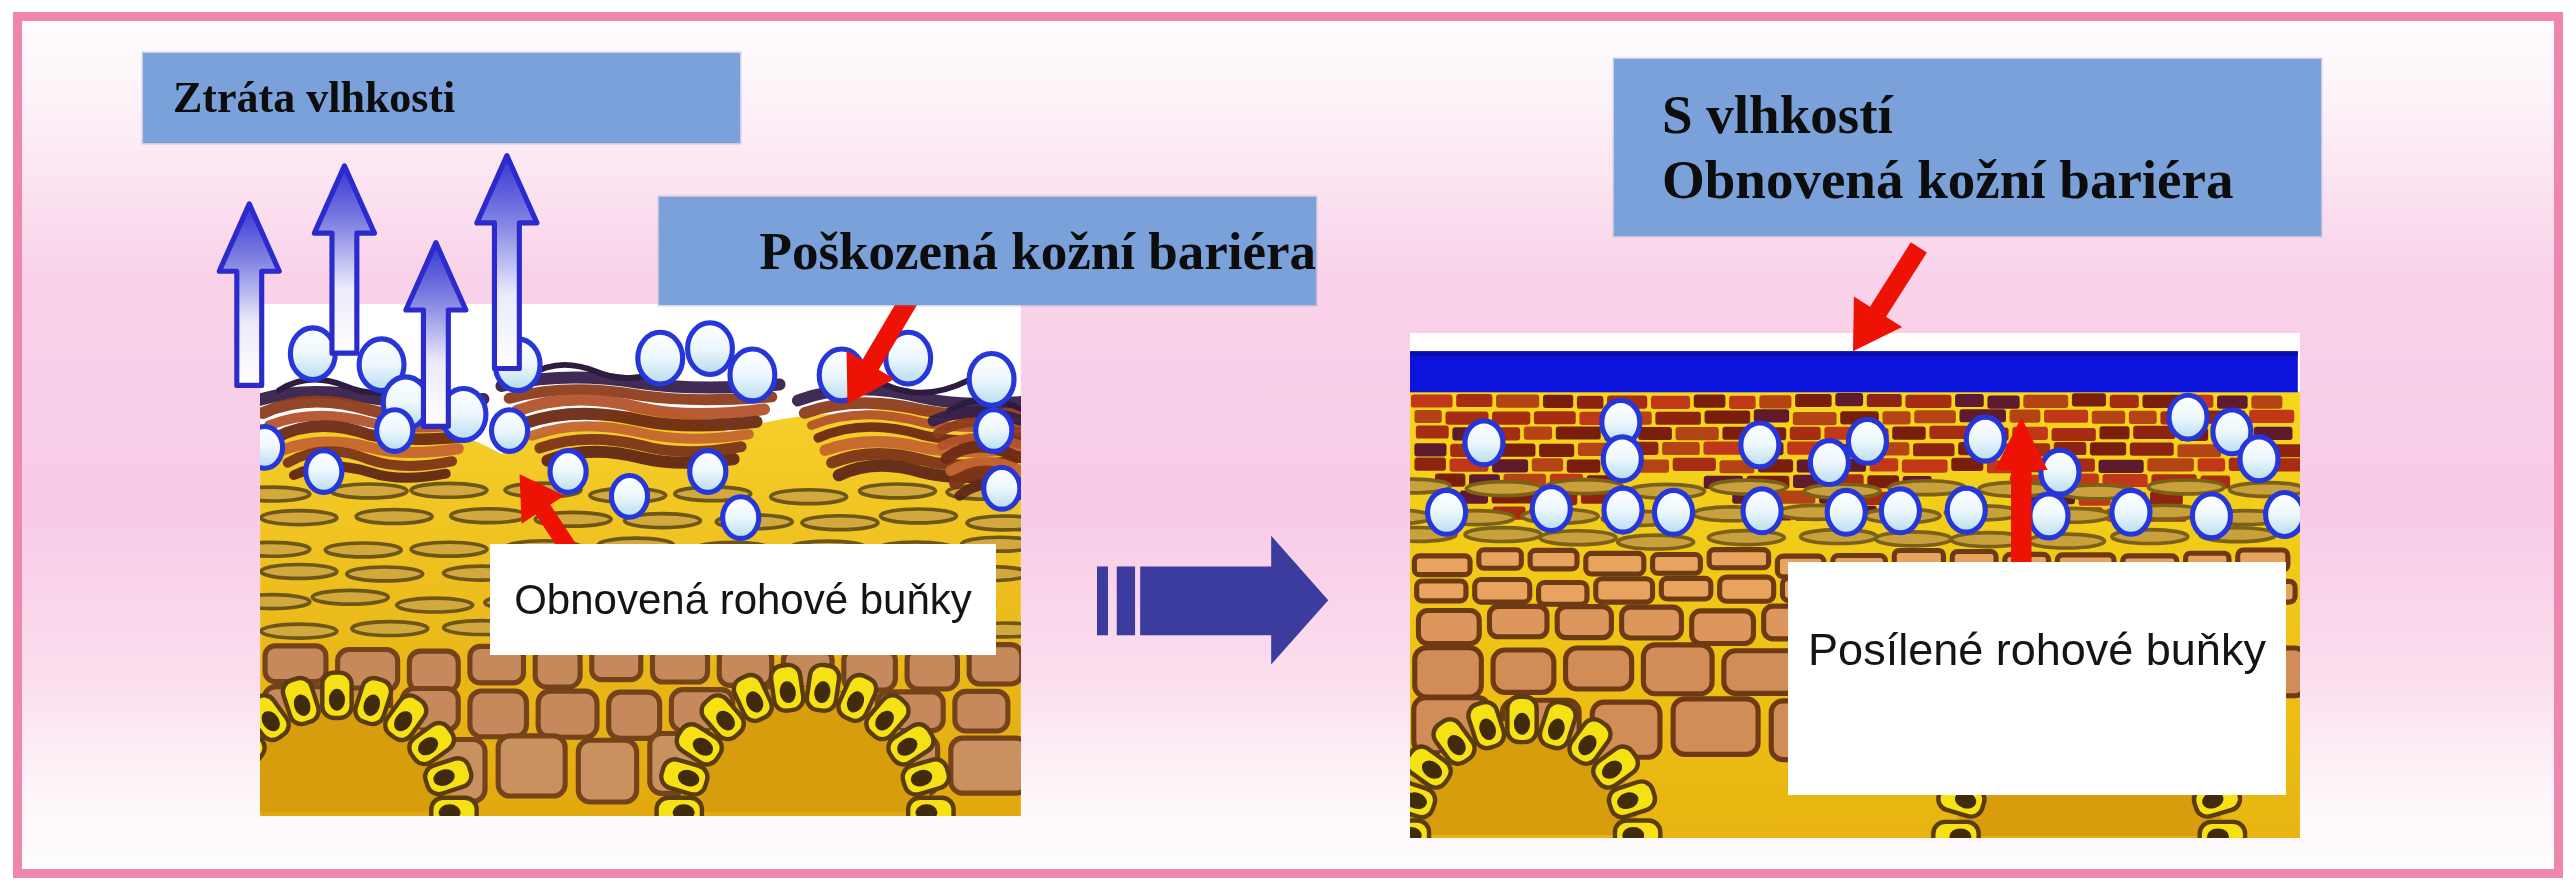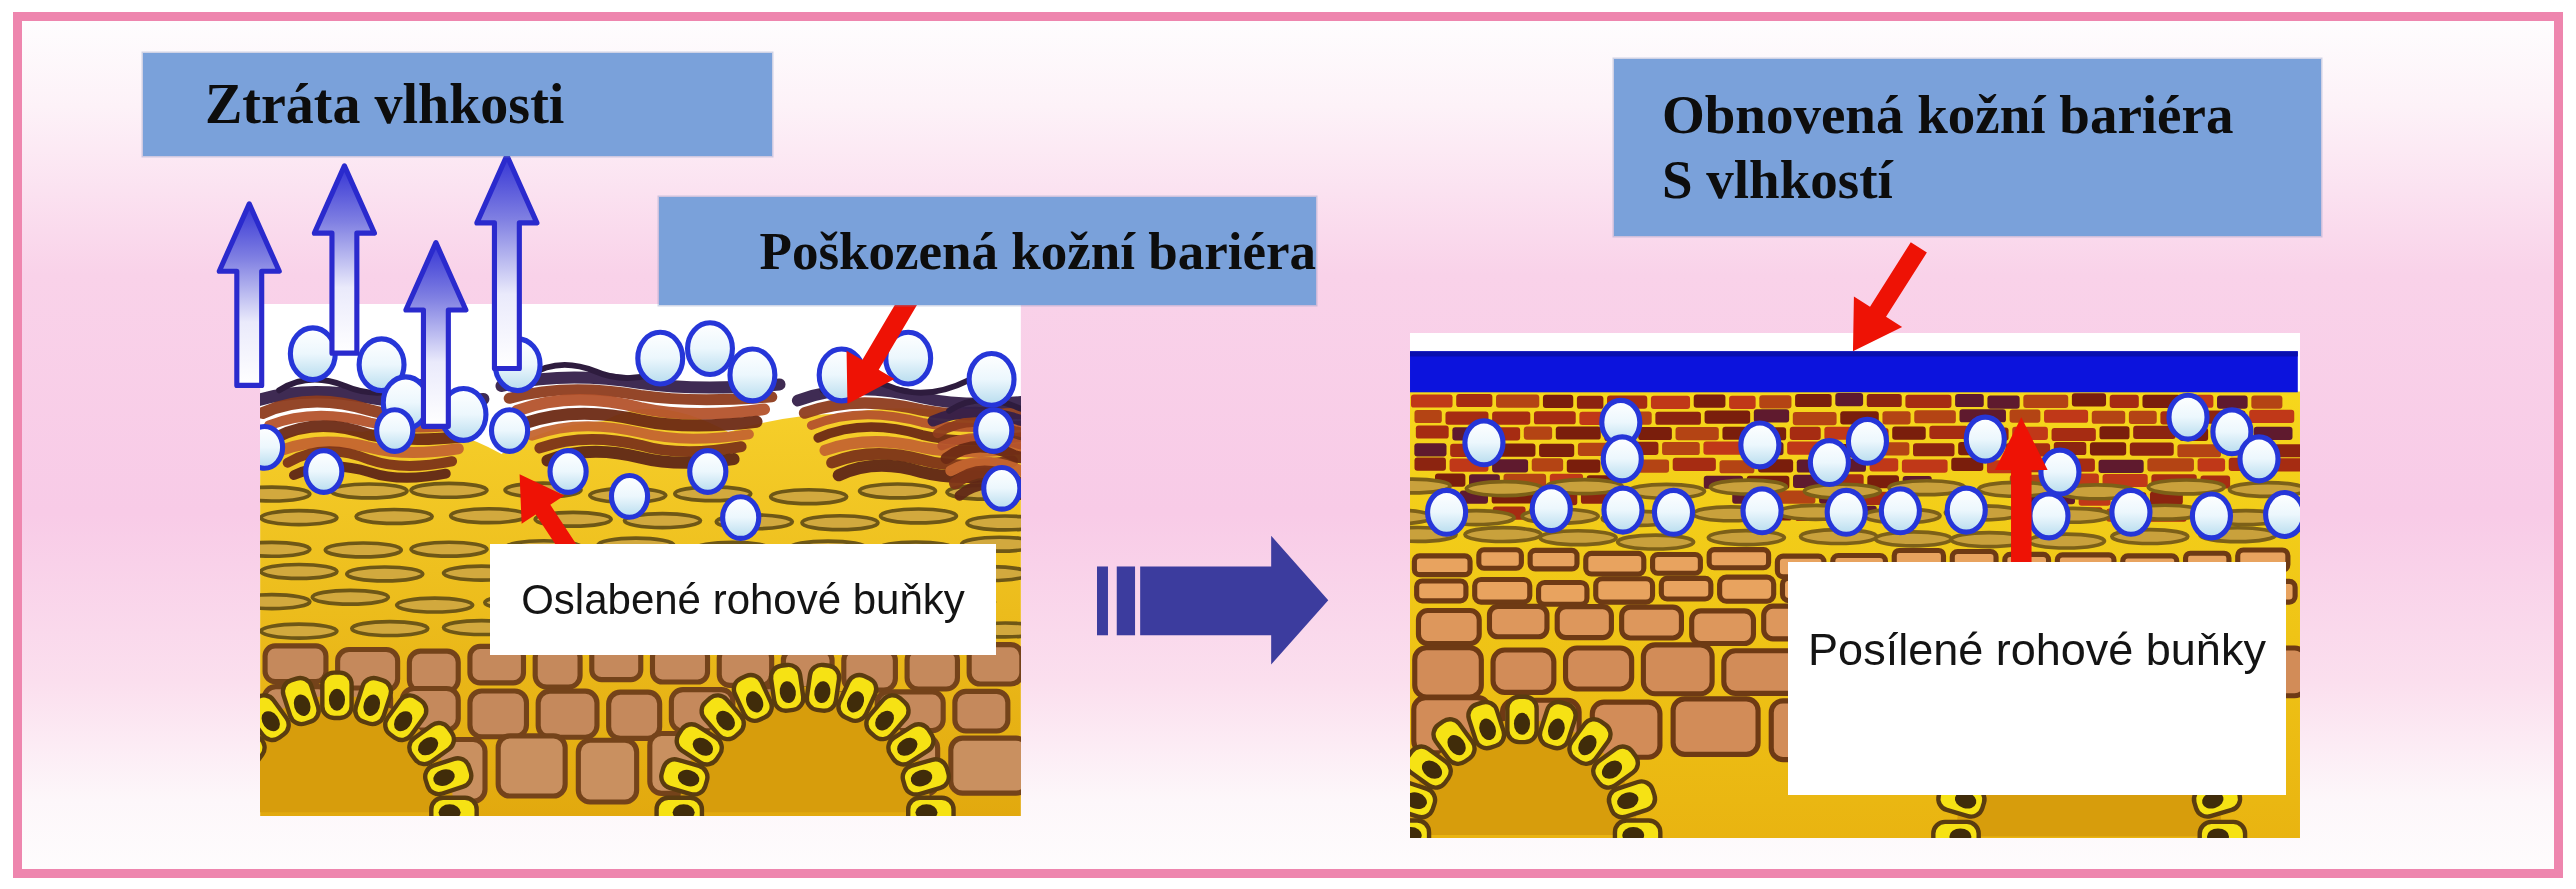--- a/index.html
+++ b/index.html
@@ -690,35 +690,35 @@
 
   <svg id="uparrows" style="left:209px;top:143px;" width="344" height="293" viewBox="0 0 470 400">
       <g>
         <path d="M 38 331 L 38 175 L 14 175 L 55 83 L 96 175 L 72 175 L 72 331 Z" fill="url(#agrad)" stroke="#2a2acd" stroke-width="7" stroke-linejoin="round"></path>
         <path d="M 168 287 L 168 123 L 144 123 L 185 31 L 226 123 L 202 123 L 202 287 Z" fill="url(#agrad)" stroke="#2a2acd" stroke-width="7" stroke-linejoin="round"></path>
         <path d="M 293 387 L 293 228 L 269 228 L 310 136 L 351 228 L 327 228 L 327 387 Z" fill="url(#agrad)" stroke="#2a2acd" stroke-width="7" stroke-linejoin="round"></path>
         <path d="M 390 308 L 390 109 L 366 109 L 407 17 L 448 109 L 424 109 L 424 308 Z" fill="url(#agrad)" stroke="#2a2acd" stroke-width="7" stroke-linejoin="round"></path>
       </g>
     </svg>
 
-  <div class="bluebox" style="left:143px;top:53px;width:567px;height:103px;font-size:56px;padding-left:62px;">
+  <div class="bluebox" style="left:143px;top:53px;width:567px;height:90px;font-size:44px;padding-left:30px;">
     <div class="ln">Ztráta vlhkosti</div>
   </div>
 
   <div class="bluebox" style="left:659px;top:197px;width:644px;height:108px;font-size:53px;padding-left:13px;text-align:right;">
     <div class="ln">Poškozená kožní bariéra</div>
   </div>
 
   <div class="whitebox" style="left:490px;top:544px;width:506px;height:111px;font-size:42px;">
-    <span>Oslabené rohové buňky</span>
+    <span>Obnovená rohové buňky</span>
   </div>
 
   <div class="bluebox" style="left:1614px;top:59px;width:659px;height:177px;font-size:55px;padding-left:48px;">
+    <div class="ln">S vlhkostí</div>
     <div class="ln">Obnovená kožní bariéra</div>
-    <div class="ln">S vlhkostí</div>
   </div>
 
   <div class="whitebox" style="left:1788px;top:562px;width:498px;height:176px;font-size:45px;padding-bottom:57px;">
     <span>Posílené rohové buňky</span>
   </div>
 </div>
 
 <svg width="0" height="0" style="position:absolute">
     <defs>
       <linearGradient id="dropGrad" x1="0" y1="0" x2="0" y2="1">

